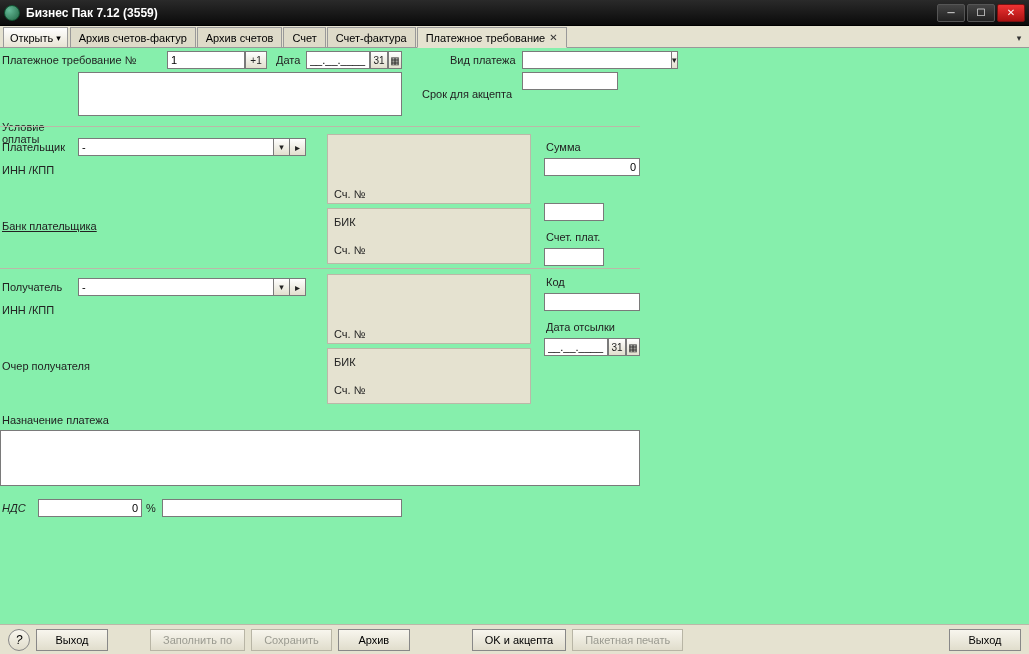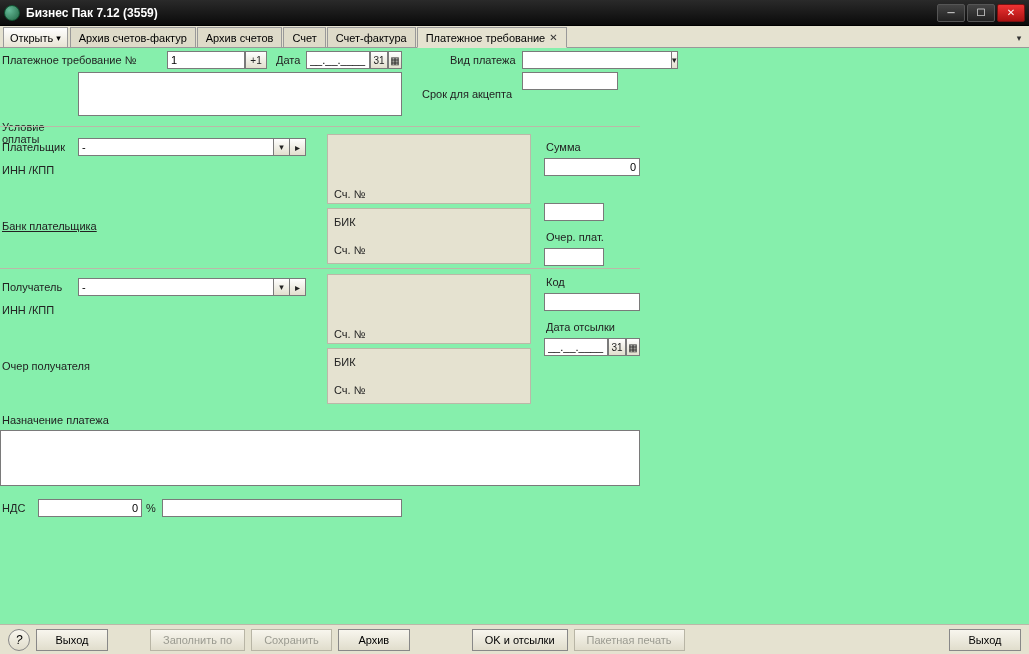--- a/index.html
+++ b/index.html
@@ -276,48 +276,48 @@
       <div class="panel" style="left:327px; top:300px; width:204px; height:56px;"></div>
       <div class="abs label" style="left:334px; top:308px;">БИК</div>
       <div class="abs label" style="left:334px; top:336px;">Сч. №</div>
 
       <div class="abs label" style="left:546px; top:93px;">Сумма</div>
       <input class="abs input right" style="left: 544px; top: 110px; width: 96px;" value="0">
 
       <div class="abs label" style="left:546px; top:146px;margin-top:12px;">Вид оп.</div>
       <input class="abs input" style="left: 544px; top: 155px; width: 60px;" value="">
 
-      <div class="abs label" style="left:546px; top:183px;">Очер. плат.</div>
+      <div class="abs label" style="left:546px; top:183px;">Счет. плат.</div>
       <input class="abs input" style="left: 544px; top: 200px; width: 60px;" value="">
 
       <div class="abs label" style="left:546px; top:228px;">Код</div>
       <input class="abs input" style="left: 544px; top: 245px; width: 96px;" value="">
 
       <div class="abs label" style="left:546px; top:273px;">Дата отсылки</div>
       <input class="abs input" style="left: 544px; top: 290px; width: 64px;" value="__.__.____">
       <div class="abs btn-small" style="left:608px; top:290px; width:18px;">31</div>
       <div class="abs btn-small" style="left:626px; top:290px; width:14px;">▦</div>
 
       <div class="abs label" style="left:2px; top:366px;">Назначение платежа</div>
       <textarea class="abs textarea" style="left: 0px; top: 382px; width: 640px; height: 56px;"></textarea>
 
-      <div class="abs label" style="left:2px; top:454px;">НДС</div>
+      <div class="abs label" style="left:2px; top:454px;font-style:italic;">НДС</div>
       <input class="abs input right" style="left: 38px; top: 451px; width: 104px;" value="0">
       <div class="abs label" style="left:146px; top:454px;">%</div>
       <input class="abs input" style="left: 162px; top: 451px; width: 240px;" value="">
 
     </div>
 
     <div class="footer">
       <div class="helpbtn">?</div>
       <div class="fbtn">Выход</div>
       <div style="width:30px;"></div>
       <div class="fbtn disabled">Заполнить по</div>
       <div class="fbtn disabled">Сохранить</div>
       <div class="fbtn">Архив</div>
       <div style="width:50px;"></div>
-      <div class="fbtn">OK и отсылки</div>
+      <div class="fbtn">OK и акцепта</div>
       <div class="fbtn disabled" style="min-width:110px;">Пакетная печать</div>
       <div style="flex:1;"></div>
       <div class="fbtn">Выход</div>
     </div>
   </div>
 </div>
 
 </body></html>

